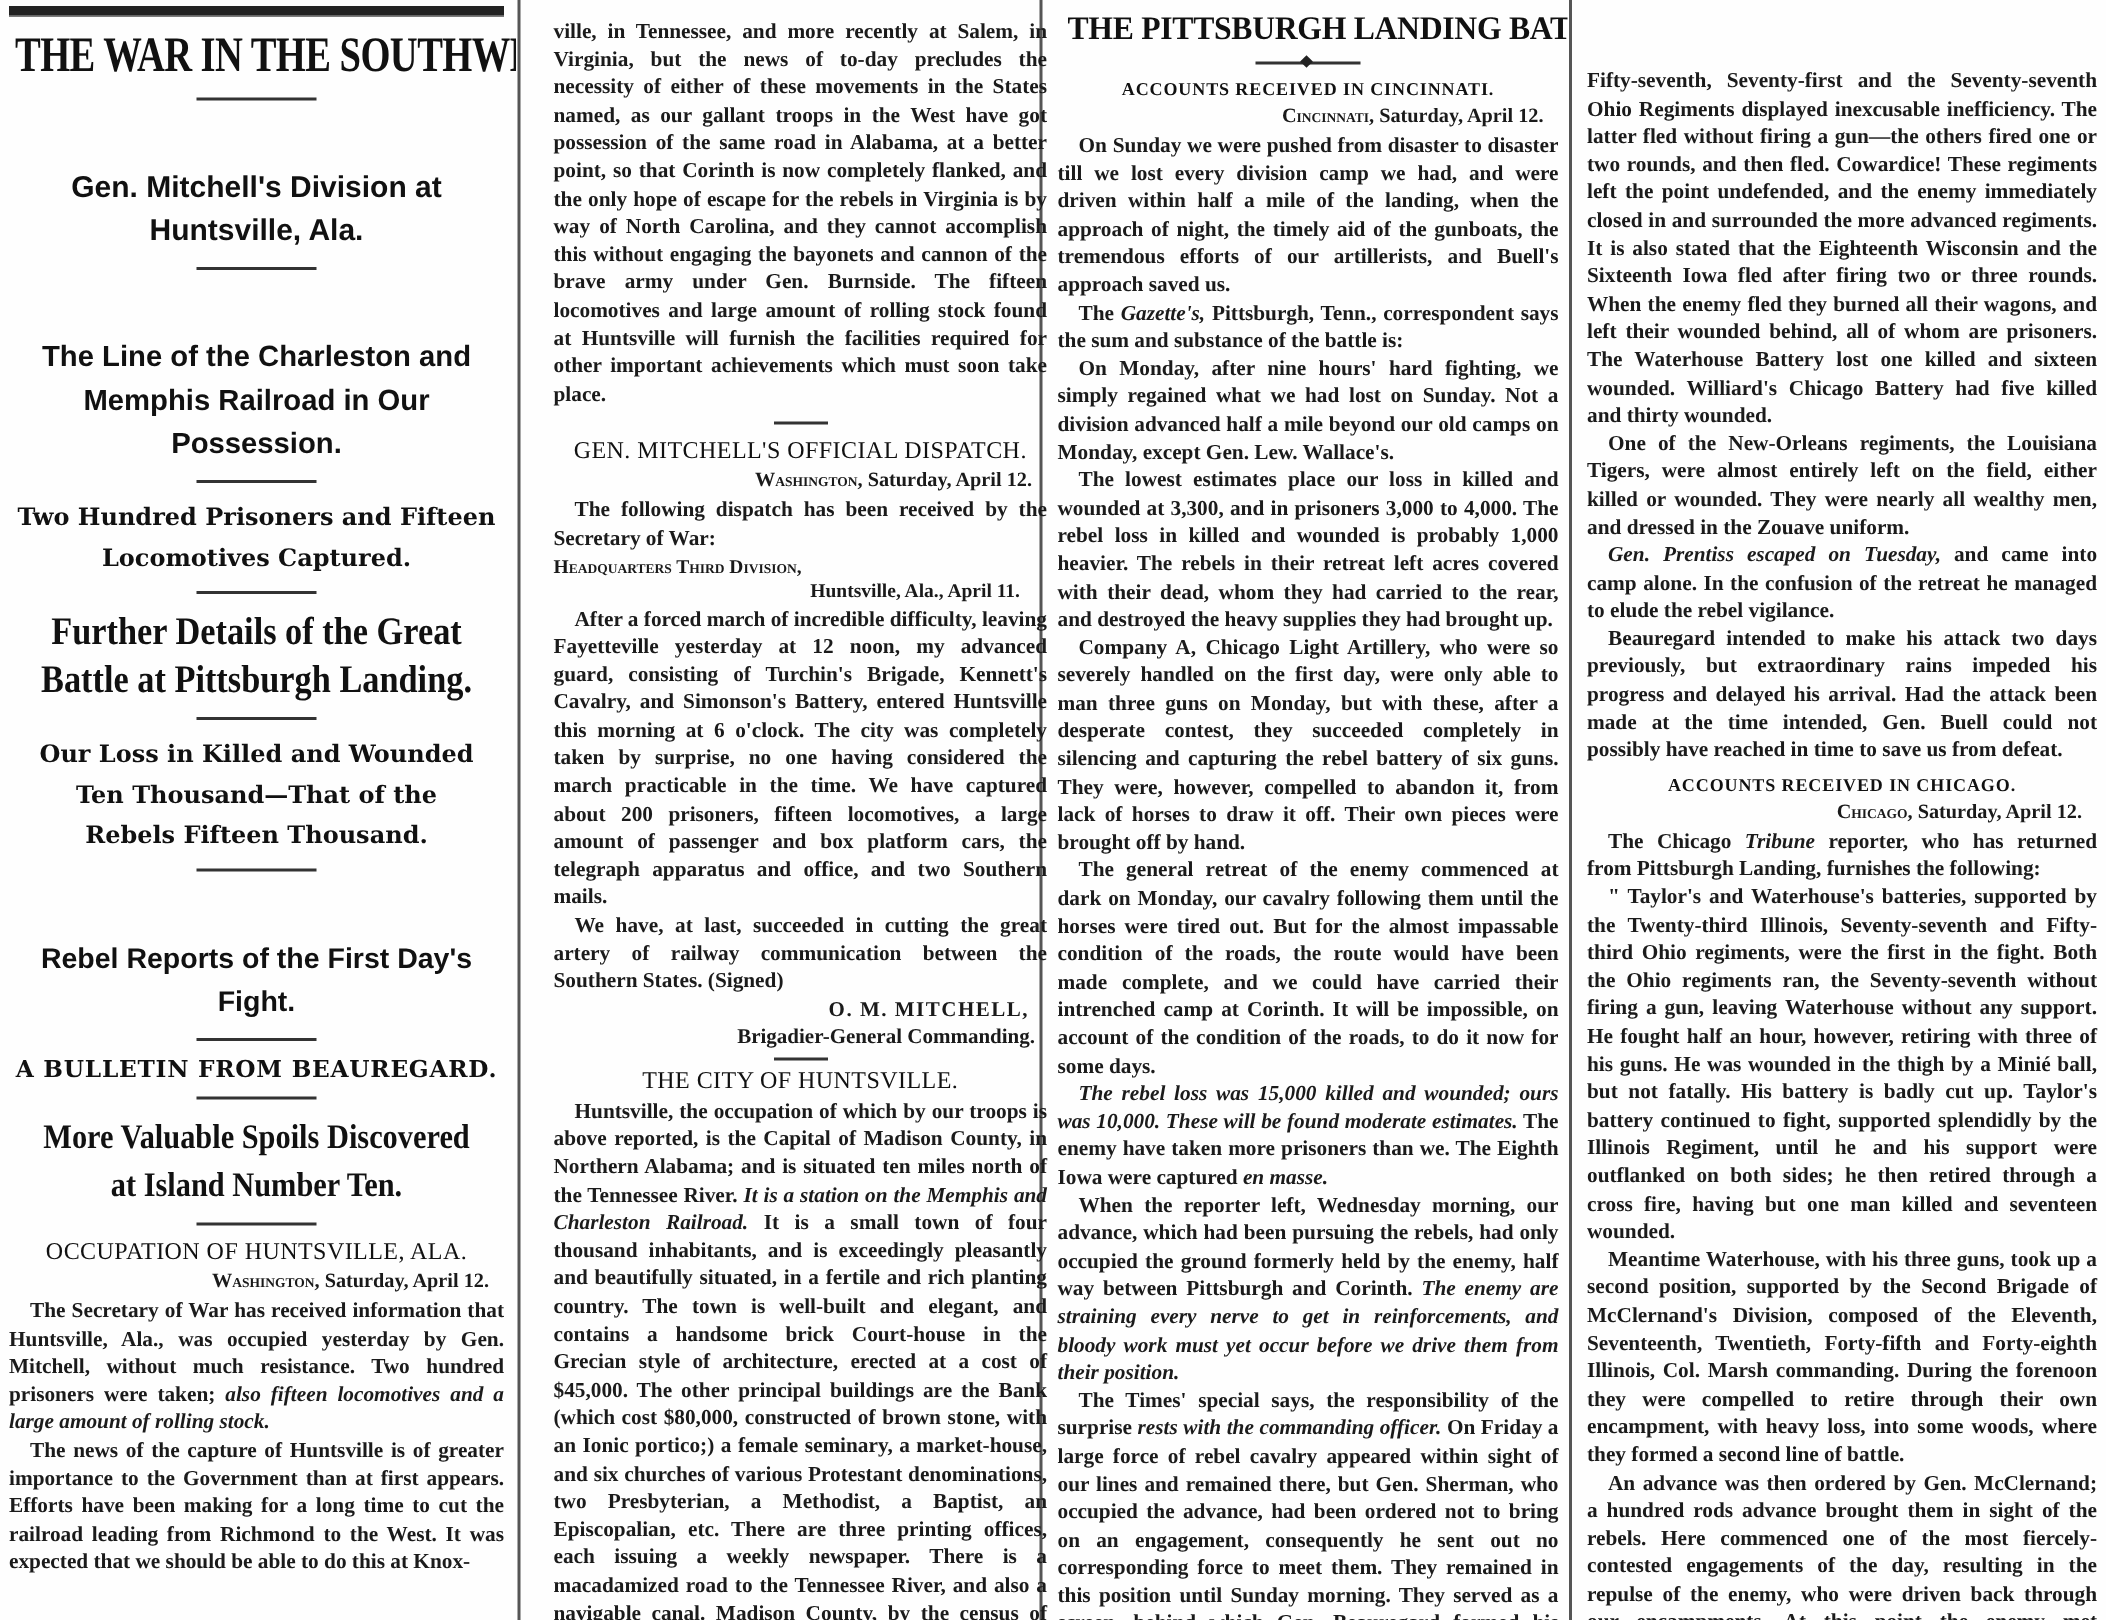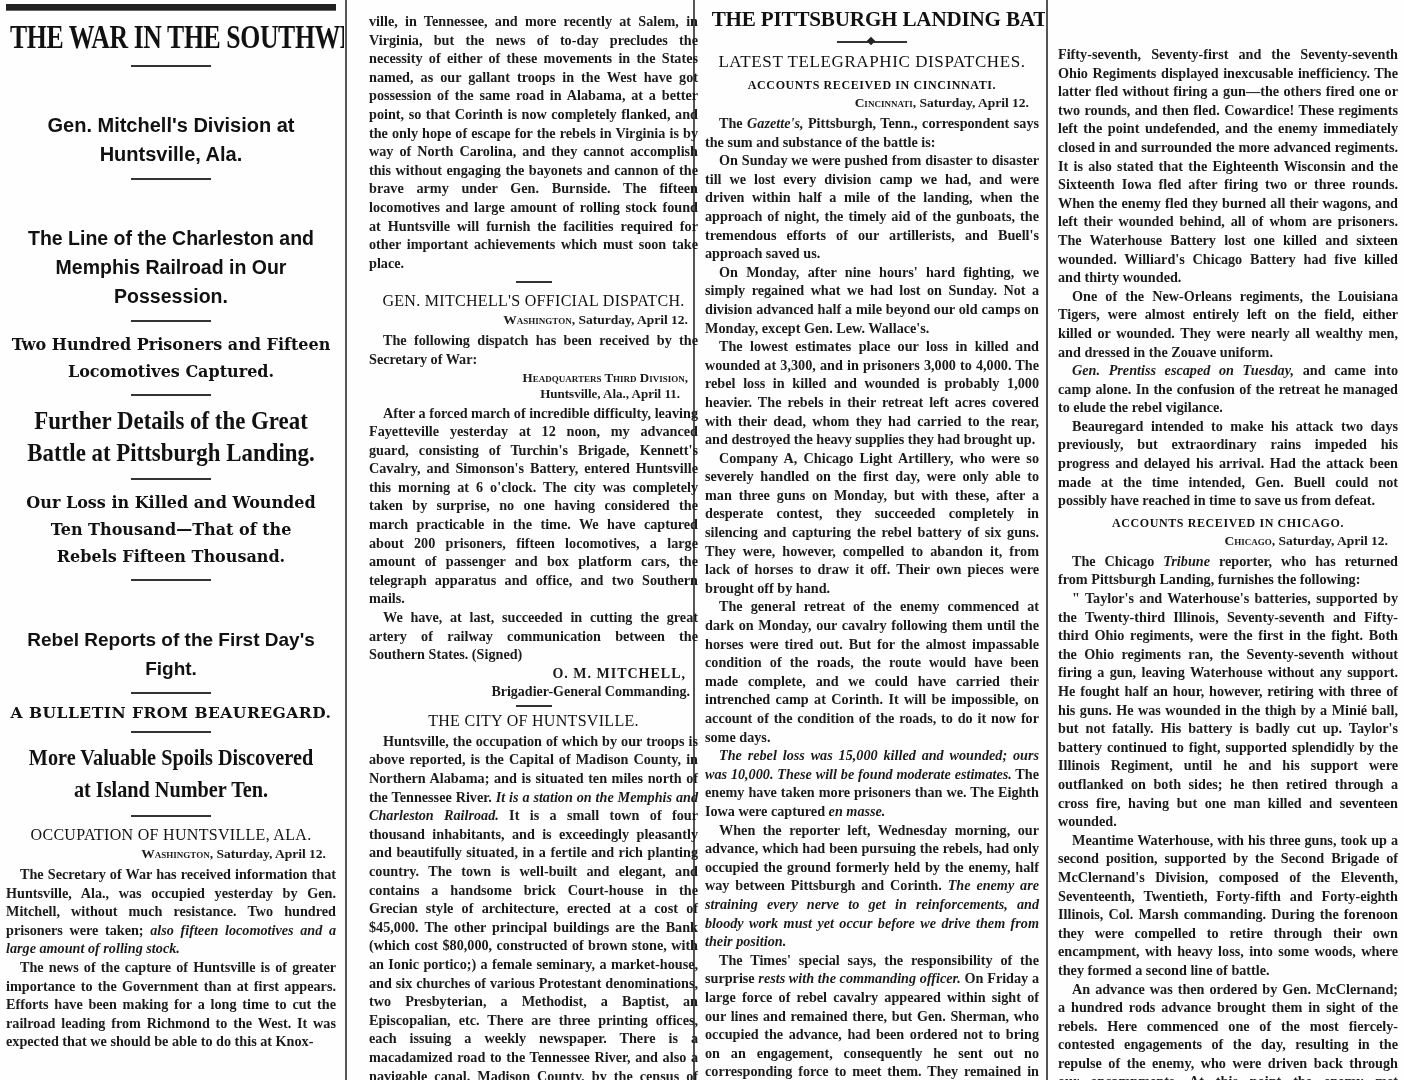--- a/index.html
+++ b/index.html
@@ -24,21 +24,21 @@
   .sub-caps { text-align: center; font-family: "Liberation Serif", serif; font-size: 16px; letter-spacing: 0.3px; margin: 6px 0 2px; color: #111; }
   .sub-caps.small { font-size: 12px; font-weight: bold; letter-spacing: 0.6px; }
   .dateline { text-align: right; font-size: 13.5px; margin: 1px 10px 3px 0; font-weight: bold; }
   .dateline .sc { font-variant: small-caps; }
   p.body { font-family: "Liberation Serif", serif; font-size: 14.2px; line-height: 18.6px; text-align: justify; margin: 0; text-indent: 14px; font-weight: bold; color: #1b1b1b; }
   p.body.noindent { text-indent: 0; }
   .it { font-style: italic; }
   .right-sig { text-align: right; font-size: 14px; margin: 2px 12px 0 0; font-weight: bold; }
   .right-sig.title { margin-right: 8px; }
   .right-sig.caps { letter-spacing: 1px; }
-  .hq { text-align: right; font-size: 13px; font-weight: bold; font-variant: small-caps; margin: 1px 10px 0 0; line-height: 16px; }
+  .hq { font-size: 13px; font-weight: bold; font-variant: small-caps; margin: 1px 10px 0 0; line-height: 16px; }
   .hq2 { text-align: right; font-size: 13px; font-weight: bold; margin: 0 18px 2px 0; line-height: 16px; }
   .hd.pitts { font-family: "Liberation Serif", serif; font-size: 22px; letter-spacing: -0.2px; transform: scaleX(0.96); margin-top: 6px; white-space: nowrap; }
   .hd.section { font-family: "Liberation Serif", serif; font-size: 15.5px; font-weight: normal; letter-spacing: 0.6px; margin: 4px 0 2px; }
 </style>
 </head>
 <body>
 
 <div class="page">
 
   <div class="vrule" style="left:345px"></div>
@@ -94,30 +94,29 @@
     <div class="dash" style="width:36px;margin:5px auto"></div>
     <div class="sub-caps" style="margin-top:0">THE CITY OF HUNTSVILLE.</div>
     <p class="body">
       <span>Huntsville, the occupation of which by our troops is above reported, is the Capital of Madison County, in Northern Alabama; and is situated ten miles north of the Tennessee River. </span><span class="it">It is a station on the Memphis and Charleston Railroad.</span><span> It is a small town of four thousand inhabitants, and is exceedingly pleasantly and beautifully situated, in a fertile and rich planting country. The town is well-built and elegant, and contains a handsome brick Court-house in the Grecian style of architecture, erected at a cost of $45,000. The other principal buildings are the Bank (which cost $80,000, constructed of brown stone, with an Ionic portico;) a female seminary, a market-house, and six churches of various Protestant denominations, two Presbyterian, a Methodist, a Baptist, an Episcopalian, etc. There are three printing offices, each issuing a weekly newspaper. There is a macadamized road to the Tennessee River, and also a navigable canal. Madison County, by the census of 1860, had a population of 26,450. The principal feature of importance in the capture of Huntsville is the fact that thereby we cut the railroad connection between the eastern and western rebel States.</span>
     </p>
   </div>
 
   <div class="col c3">
     <div class="hd pitts">THE PITTSBURGH LANDING BATTLE</div>
     <div class="dash diamond"></div>
-    <div class="hd section" style="font-size:17px">LATEST TELEGRAPHIC DISPATCHES.</div>
     <div class="sub-caps small">ACCOUNTS RECEIVED IN CINCINNATI.</div>
     <div class="dateline">
       <span class="sc">Cincinnati,</span>
       <span>Saturday, April 12.</span>
     </div>
+    <p class="body">On Sunday we were pushed from disaster to disaster till we lost every division camp we had, and were driven within half a mile of the landing, when the approach of night, the timely aid of the gunboats, the tremendous efforts of our artillerists, and Buell's approach saved us.</p>
     <p class="body">
       <span>The </span><span class="it">Gazette's,</span><span> Pittsburgh, Tenn., correspondent says the sum and substance of the battle is:</span>
     </p>
-    <p class="body">On Sunday we were pushed from disaster to disaster till we lost every division camp we had, and were driven within half a mile of the landing, when the approach of night, the timely aid of the gunboats, the tremendous efforts of our artillerists, and Buell's approach saved us.</p>
     <p class="body">On Monday, after nine hours' hard fighting, we simply regained what we had lost on Sunday. Not a division advanced half a mile beyond our old camps on Monday, except Gen. Lew. Wallace's.</p>
     <p class="body">The lowest estimates place our loss in killed and wounded at 3,300, and in prisoners 3,000 to 4,000. The rebel loss in killed and wounded is probably 1,000 heavier. The rebels in their retreat left acres covered with their dead, whom they had carried to the rear, and destroyed the heavy supplies they had brought up.</p>
     <p class="body">Company A, Chicago Light Artillery, who were so severely handled on the first day, were only able to man three guns on Monday, but with these, after a desperate contest, they succeeded completely in silencing and capturing the rebel battery of six guns. They were, however, compelled to abandon it, from lack of horses to draw it off. Their own pieces were brought off by hand.</p>
     <p class="body">The general retreat of the enemy commenced at dark on Monday, our cavalry following them until the horses were tired out. But for the almost impassable condition of the roads, the route would have been made complete, and we could have carried their intrenched camp at Corinth. It will be impossible, on account of the condition of the roads, to do it now for some days.</p>
     <p class="body">
       <span class="it">The rebel loss was 15,000 killed and wounded; ours was 10,000. These will be found moderate estimates.</span><span> The enemy have taken more prisoners than we. The Eighth Iowa were captured </span><span class="it">en masse.</span>
     </p>
     <p class="body">
       <span>When the reporter left, Wednesday morning, our advance, which had been pursuing the rebels, had only occupied the ground formerly held by the enemy, half way between Pittsburgh and Corinth. </span><span class="it">The enemy are straining every nerve to get in reinforcements, and bloody work must yet occur before we drive them from their position.</span>
     </p>

